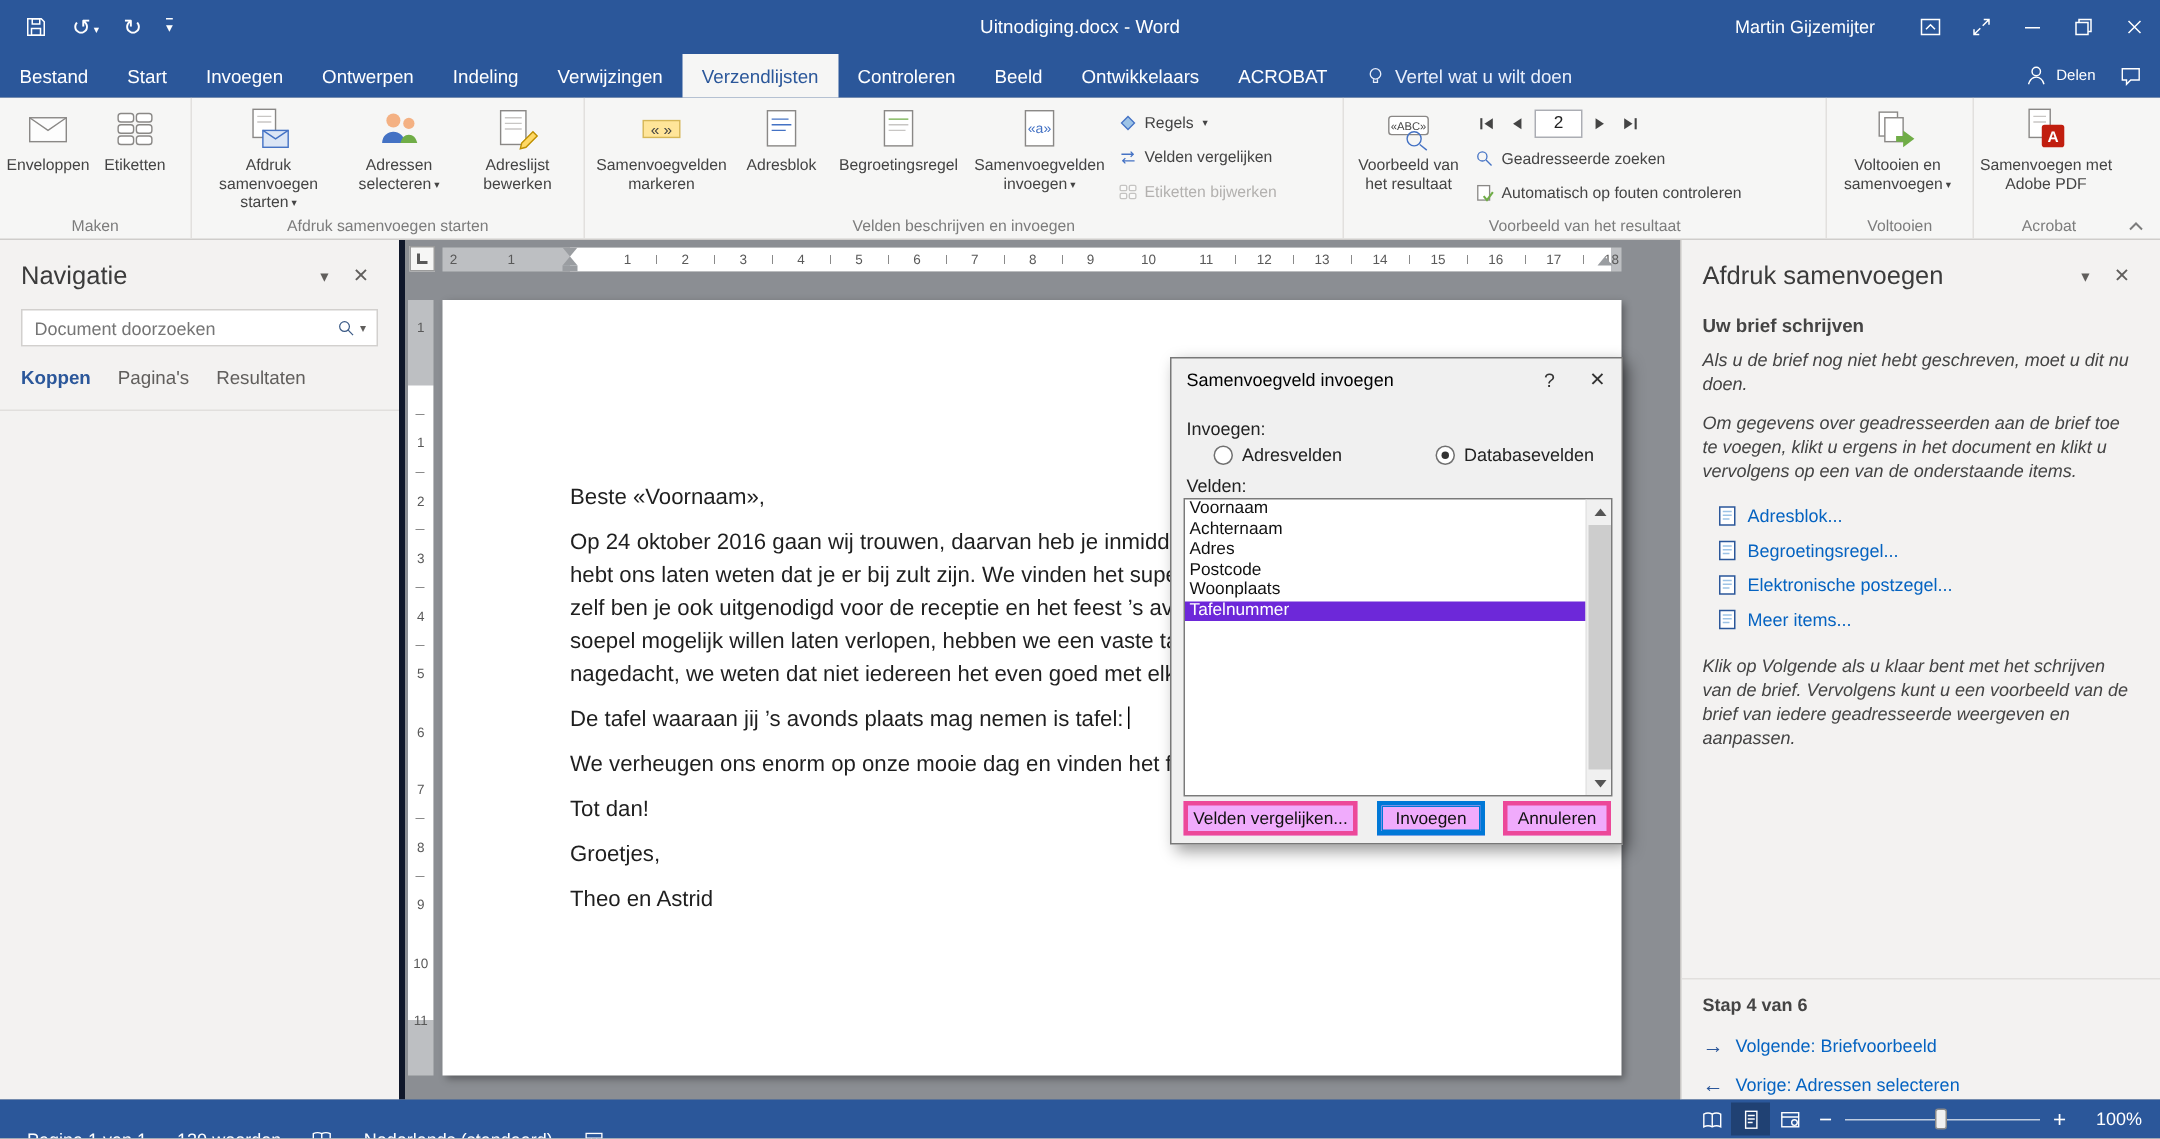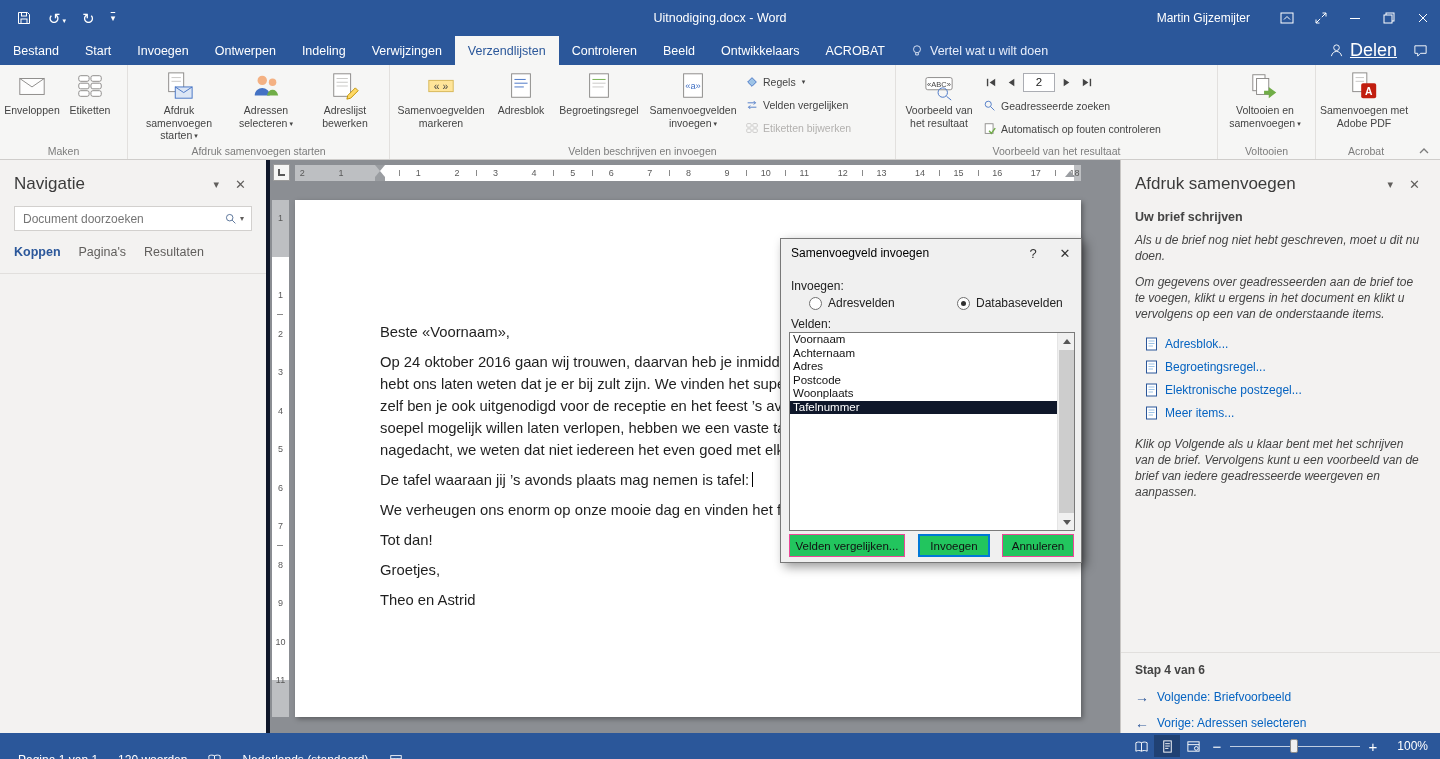--- a/index.html
+++ b/index.html
@@ -17,21 +17,21 @@
 .tb-right { margin-left:auto; display:flex; align-items:center; height:100%; }
 #user-name { font-size:12px; margin-right:20px; }
 .winbtn { width:34px; height:100%; display:flex; align-items:center; justify-content:center; }
 
 
 #tabrow { position:absolute; top:36px; left:0; width:100%; height:29px; background:#2b579a; display:flex; align-items:stretch; color:#fff; z-index:9; }
 .rtab, #file-tab { padding:0 13px; display:flex; align-items:center; font-size:12.5px; white-space:nowrap; }
 #ribbon-tabs { display:flex; }
 #ribbon-tabs .rtab:nth-child(6) { background:#f6f6f5; color:#2b579a; }
 #tellme { display:flex; align-items:center; gap:6px; padding:0 12px; font-size:12.5px; color:#e8eefb; }
-#share-btn { display:flex; align-items:center; gap:6px; padding:0 12px; font-size:18px; margin-left:auto;text-decoration:underline; }
+#share-btn { display:flex; align-items:center; gap:6px; padding:0 12px; font-size:10px; margin-left:auto; }
 #comment-btn { display:flex; align-items:center; padding:0 12px 0 4px; }
 
 
 #ribbon { position:absolute; top:65px; left:0; width:100%; height:95px; background:#f6f6f5; border-bottom:1px solid #cfcdcb; display:flex; z-index:8; }
 .rgroup { position:relative; height:100%; border-right:1px solid #e2e0de; padding:2px 3px 16px; }
 .grow { display:flex; height:100%; align-items:flex-start; }
 .glabel { position:absolute; bottom:2px; left:0; right:0; text-align:center; font-size:10.5px; color:#7c7c7c; white-space:nowrap; }
 .bigbtn { display:flex; flex-direction:column; align-items:center; padding-top:4px; text-align:center; font-size:10.5px; line-height:12.5px; color:#444; height:74px; }
 .bigbtn .bicon { width:30px; height:30px; margin-bottom:3px; flex:none; }
 .lbl { display:block; }
@@ -106,28 +106,28 @@
 #dlg-title { padding-left:10px; flex:1; color:#000; }
 .dlg-sysbtn { width:32px; height:28px; display:flex; align-items:center; justify-content:center; color:#333; font-size:13px; }
 #dlg-insert-label { position:absolute; left:10px; top:40px; color:#222; }
 .radio-row { position:absolute; left:0; top:57px; width:100%; height:16px; }
 .radio { position:absolute; display:flex; align-items:center; gap:6px; color:#222; }
 .rdot { width:13px; height:13px; border:1px solid #707070; border-radius:50%; background:#fff; position:relative; flex:none; }
 .rdot.on::after { content:""; position:absolute; left:3px; top:3px; width:5px; height:5px; border-radius:50%; background:#333; }
 #dlg-fields-label { position:absolute; left:10px; top:78px; color:#222; }
 #field-list { position:absolute; left:8px; top:93px; width:286px; height:199px; background:#fff; border:1px solid #7a7a7a; overflow:hidden; }
 .litem { height:13.5px; line-height:13.5px; font-size:11.5px; padding-left:3px; color:#111; }
-#field-list .litem:nth-child(6) { background:#0f172a; color:#fff; }
+#field-list .litem:nth-child(6) { background:#6d28d9; color:#fff; }
 #list-scroll { position:absolute; right:0; top:0; width:17px; height:100%; background:#f0f0f0; border-left:1px solid #e5e5e5; }
 .sarr { position:absolute; left:0; width:17px; height:16px; display:flex; align-items:center; justify-content:center; }
 .sarr.up { top:0; } .sarr.dn { bottom:0; }
 .tri-up { width:0; height:0; border-left:4px solid transparent; border-right:4px solid transparent; border-bottom:5px solid #555; }
 .tri-dn { width:0; height:0; border-left:4px solid transparent; border-right:4px solid transparent; border-top:5px solid #555; }
 #scroll-thumb { position:absolute; left:1px; top:17px; width:15px; height:163px; background:#cdcdcd; }
-.dlg-btn { position:absolute; top:295px; height:23px; background:#22c55e; border:1px solid #ec4899; font-size:11.5px; color:#111; display:flex; align-items:center; justify-content:center; font-family:inherit; }
+.dlg-btn { position:absolute; top:295px; height:23px; background:#f0abfc; border:3px solid #ec4899; font-size:11.5px; color:#111; display:flex; align-items:center; justify-content:center; font-family:inherit; }
 #btn-match { left:8px; width:116px; }
 #btn-insert { left:137px; width:72px; border-color:#0078d7; box-shadow:inset 0 0 0 1px #0078d7; }
 #btn-cancel { left:221px; width:72px; }
 
 
 #statusbar { position:absolute; left:0; top:733px; width:100%; height:26px; background:#2b579a; color:#fff; display:flex; align-items:center; font-size:12px; z-index:10; }
 .sb-left { display:flex; align-items:center; gap:4px; padding-left:10px; }
 .sb-item { padding:0 8px; display:flex; align-items:center; gap:5px; white-space:nowrap;margin-top:28px; }
 .sb-right { margin-left:auto; display:flex; align-items:center; padding-right:12px; }
 .viewbtn { width:26px; height:22px; display:flex; align-items:center; justify-content:center; }

